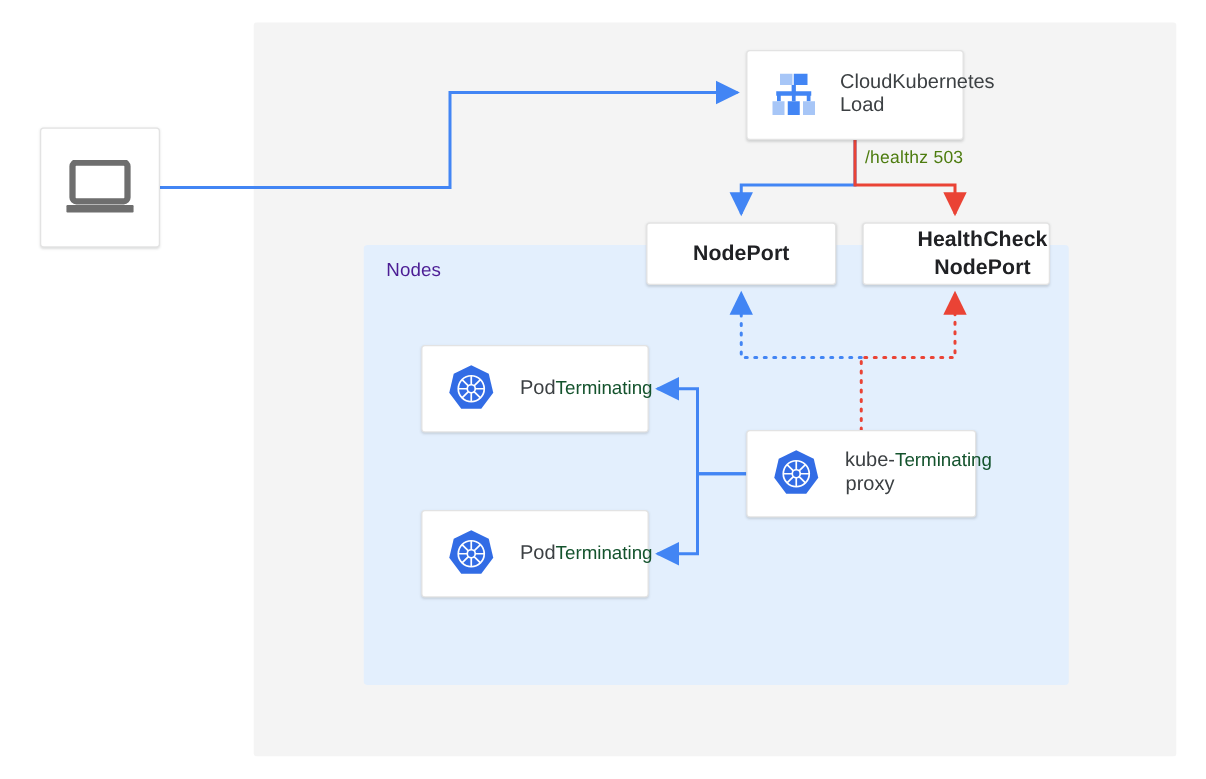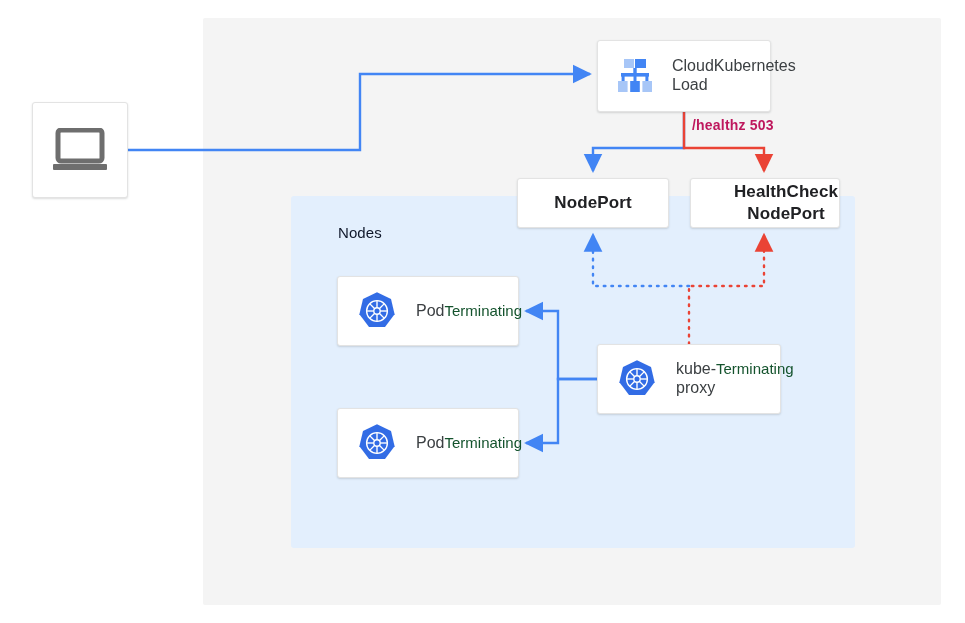--- a/index.html
+++ b/index.html
@@ -29,25 +29,24 @@
   }
   .panel-nodes {
     position: absolute;
     left: 291px; top: 196px;
     width: 564px; height: 352px;
     background: #e3effd;
     border-radius: 3px;
   }
   .panel-nodes-label {
     position: absolute;
-    left: 18px; top: 28px;
+    left: 18px; top: 12px;
     font-size: 15px;
-    color: #0f172a;
+    color: #4c1d95;
     letter-spacing: 0.1px;
-    margin-left: 29px;
   }
   .card {
     position: absolute;
     background: #ffffff;
     border: 1px solid #e3e3e3;
     border-radius: 3px;
     box-sizing: border-box;
     box-shadow: 0 1px 2px rgba(60,64,67,0.18);
     display: flex;
     align-items: center;
@@ -87,39 +86,39 @@
     line-height: 1.28;
   }
 
   
   #card-laptop  { left: 32px;  top: 102px; width: 96px;  height: 96px; }
   #card-clb     { left: 597px; top: 40px;  width: 174px; height: 72px; }
   #card-np      { left: 517px; top: 178px; width: 152px; height: 50px; }
   #card-hcnp    { left: 690px; top: 178px; width: 150px; height: 50px; padding-left: 42px; }
   #card-pod1    { left: 337px; top: 276px; width: 182px; height: 70px; }
   #card-pod2    { left: 337px; top: 408px; width: 182px; height: 70px; }
-  #card-kproxy  { left: 597px; top: 344px; width: 184px; height: 70px; }
+  #card-kproxy  { left: 597px; top: 344px; width: 184px; height: 70px; text-align: center; }
 
   #card-clb .card-ico   { width: 74px; }
   #card-pod1 .card-ico,
   #card-pod2 .card-ico  { width: 78px; }
   #card-kproxy .card-ico{ width: 78px; }
 
   svg.lines {
     position: absolute;
     left: 0; top: 0;
     width: 965px; height: 623px;
     pointer-events: none;
   }
   .lbl-healthz {
     position: absolute;
     left: 692px; top: 117px;
     font-size: 14px;
-    font-weight: bold;
-    color: #be185d;
+    font-weight: normal;
+    color: #4d7c0f;
     letter-spacing: 0.2px;
   }
 </style>
 </head>
 <body>
 
 <div id="diagram">
 
   <div class="panel-outer"></div>
 

